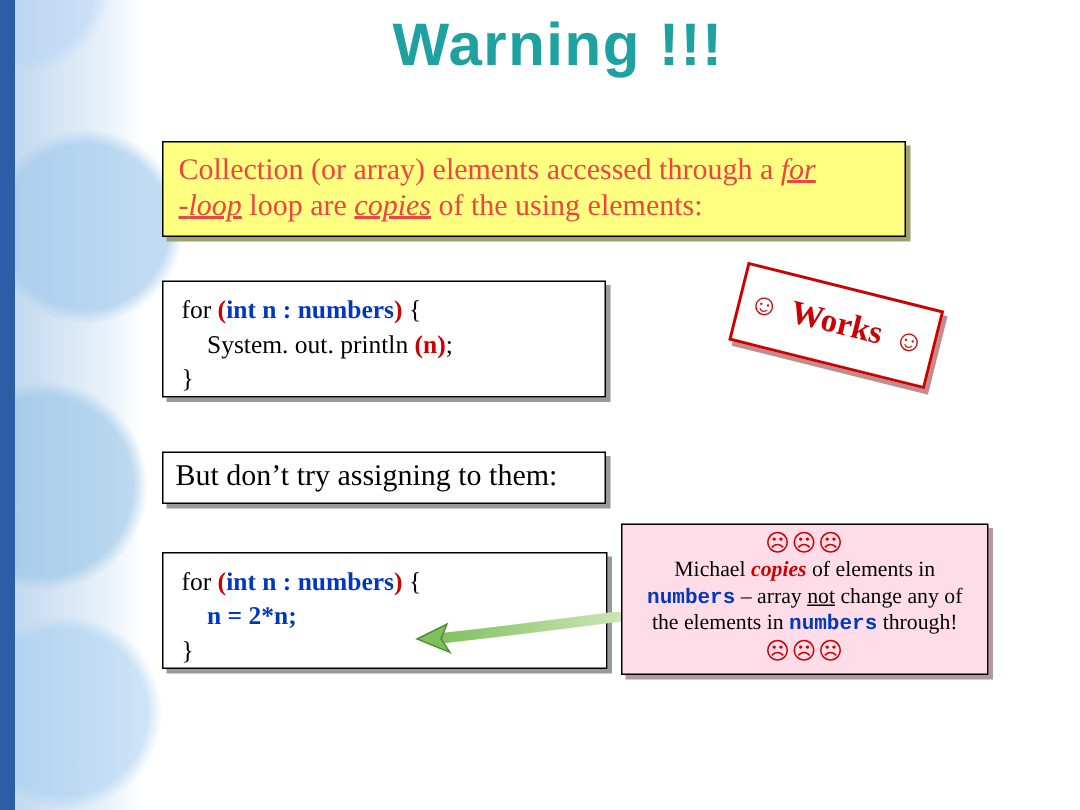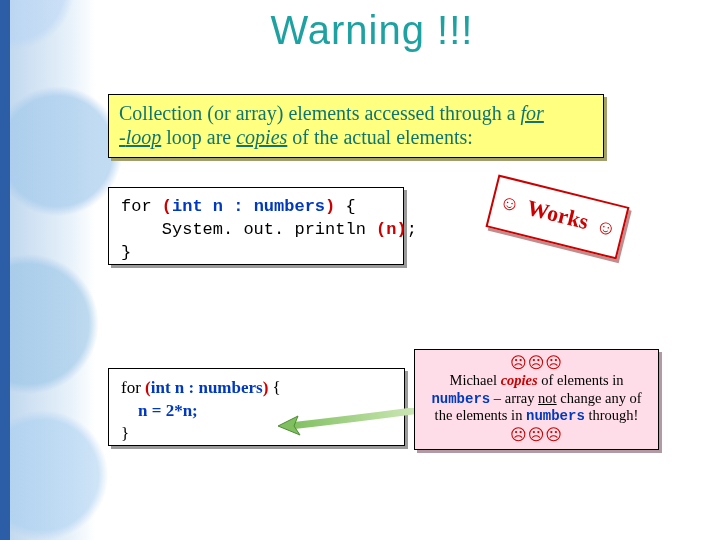--- a/index.html
+++ b/index.html
@@ -30,39 +30,39 @@
     left:0; top:0;
     width:10px; height:100%;
     background:#2c5ea8;
   }
   .title {
     position:absolute;
     top:8px; left:0; right:0;
     text-align:center;
     font-family: Verdana, Arial, sans-serif;
     font-size:40px;
-    font-weight:400;
+    font-weight:700;
     color:#1ea1a1;
     letter-spacing:1px;
     margin-left:24px;
   }
 
   
   .warn {
     position:absolute;
     left:108px; top:94px;
     width:496px;
     background:#ffff80;
     border:1px solid #000;
     box-shadow:3px 3px 0 #a19f6d;
     padding:6px 10px 8px 10px;
     box-sizing:border-box;
     font-size:20px;
     line-height:1.2;
-    color:#0f766e;
+    color:#ef4444;
   }
   .warn .for, .warn .each { font-style:italic; text-decoration:underline; }
   .warn .copies { font-style:italic; text-decoration:underline; }
 
   
   .codebox, .notebox {
     position:absolute;
     border:1px solid #000;
     box-sizing:border-box;
   }
@@ -71,21 +71,21 @@
     box-shadow:3px 3px 0 #9a9a9a;
     font-family: "Courier New", monospace;
     font-size:17px;
     line-height:1.35;
     padding:8px 12px 6px 12px;
     white-space:pre;
   }
   .codebox .kw-paren { color:#cc0000; font-weight:bold; }
   .codebox .kw-blue  { color:#0039bd; font-weight:bold; }
   .codebox .plain    { color:#000; }
-  .code1 { left:108px; top:187px; width:296px; height:78px; }
+  .code1 { left:108px; top:187px; width:296px; height:78px;font-family:Liberation Serif, serif; }
   .code2 { left:108px; top:368px; width:297px; height:78px;font-family:Liberation Serif, serif; }
 
   
   .works {
     position:absolute;
     left:490px; top:190px;
     width:135px; height:54px;
     background:#fff;
     border:2px solid #cc0000;
     box-shadow:3px 3px 0 #c08c8c;
@@ -150,31 +150,32 @@
 </style>
 </head>
 <body>
 
 <div class="slide">
 
   <div class="title">Warning !!!</div>
 
   <div class="warn">
     <span>Collection (or array) elements accessed through a </span><span class="for">for</span><br>
-    <span class="each"><span> -</span><span>loop</span></span><span> loop are </span><span class="copies">copies</span><span> of the actual elements:</span>
+    <span class="each"><span> -</span><span>loop</span></span><span> loop are </span><span class="copies">copies</span><span> of the using elements:</span>
   </div>
 
   <div class="codebox code1"><span class="plain">for </span><span class="kw-paren">(</span><span class="kw-blue">int n : numbers</span><span class="kw-paren">)</span><span class="plain"> {</span>
 <span class="plain">    System. out. println </span><span class="kw-paren">(n)</span><span class="plain">;</span>
 <span class="plain">}</span></div>
 
   <div class="works">
     <span class="face">☺</span><span> Works </span><span class="face">☺</span>
   </div>
 
+  <div class="but">But don’t try assigning to them:</div>
 
   <div class="codebox code2"><span class="plain">for </span><span class="kw-paren">(</span><span class="kw-blue">int n : numbers</span><span class="kw-paren">)</span><span class="plain"> {</span>
 <span class="plain">    </span><span class="kw-blue">n = 2*n;</span>
 <span class="plain">}</span></div>
 
   <svg class="arrow" viewBox="0 0 155 45">
     <defs>
       <linearGradient id="g" x1="0" y1="0" x2="1" y2="0">
         <stop offset="0" stop-color="#7fbf5f"></stop>
         <stop offset="1" stop-color="#cfe8b8"></stop>

